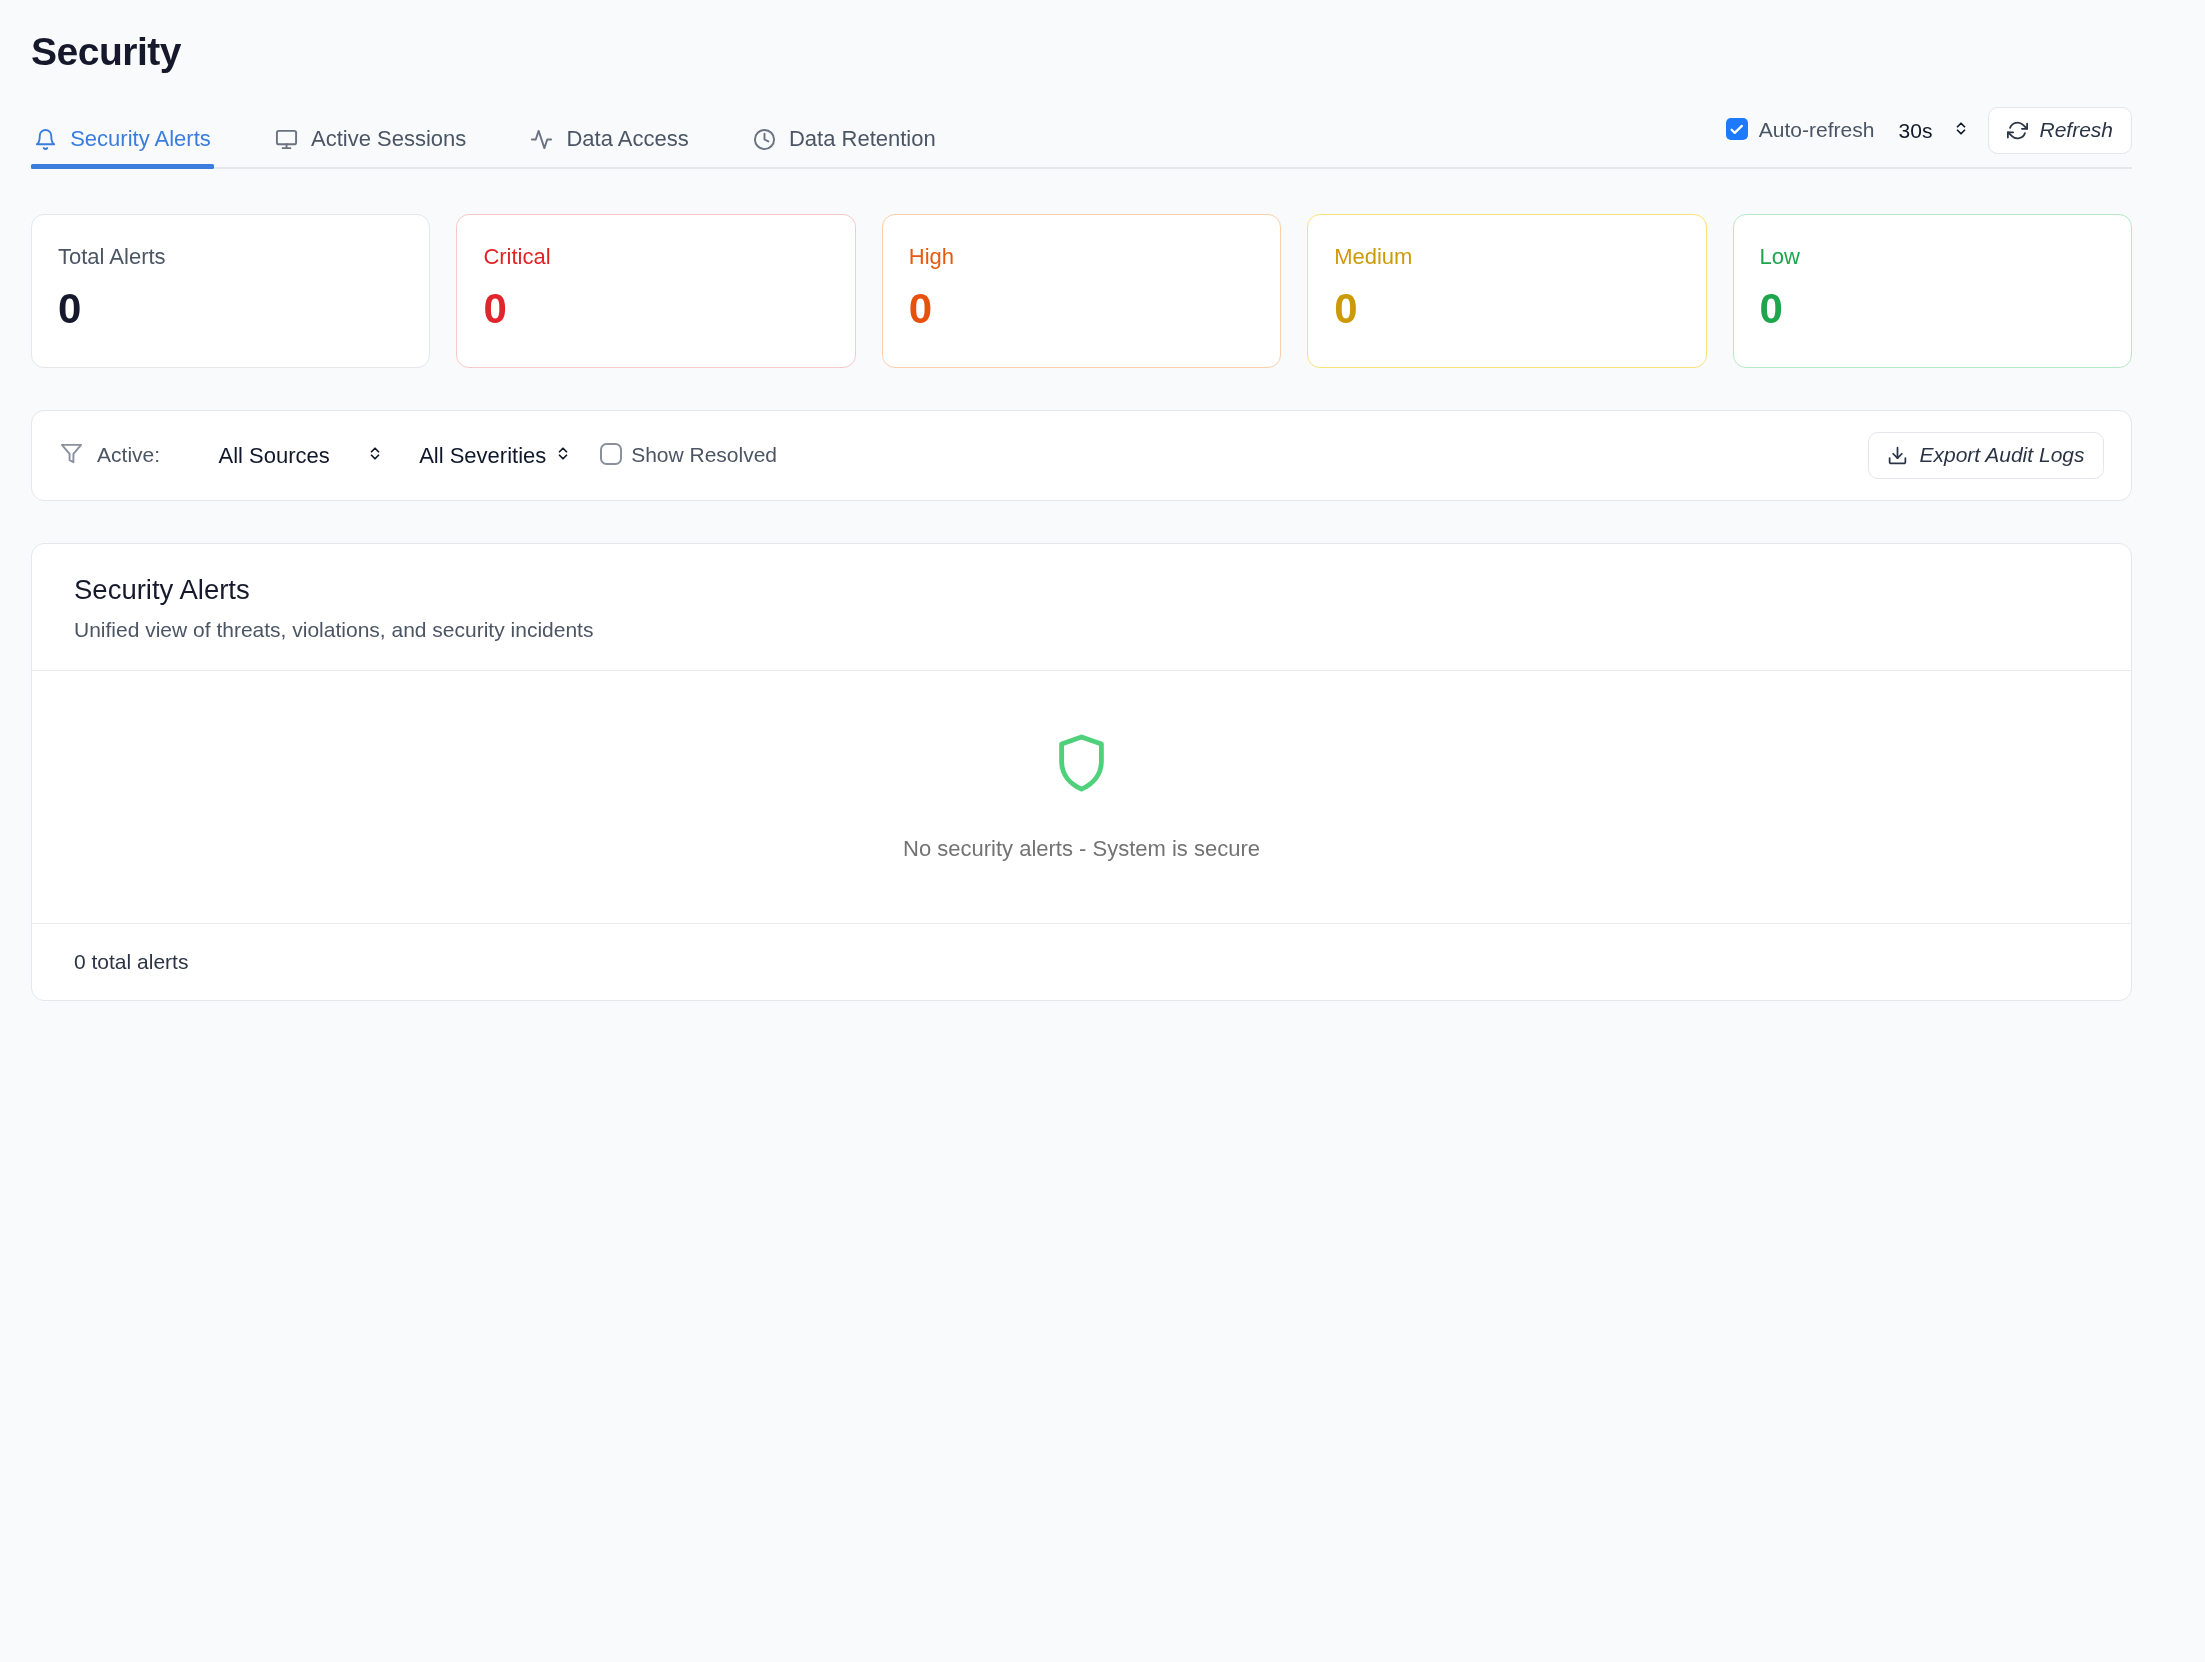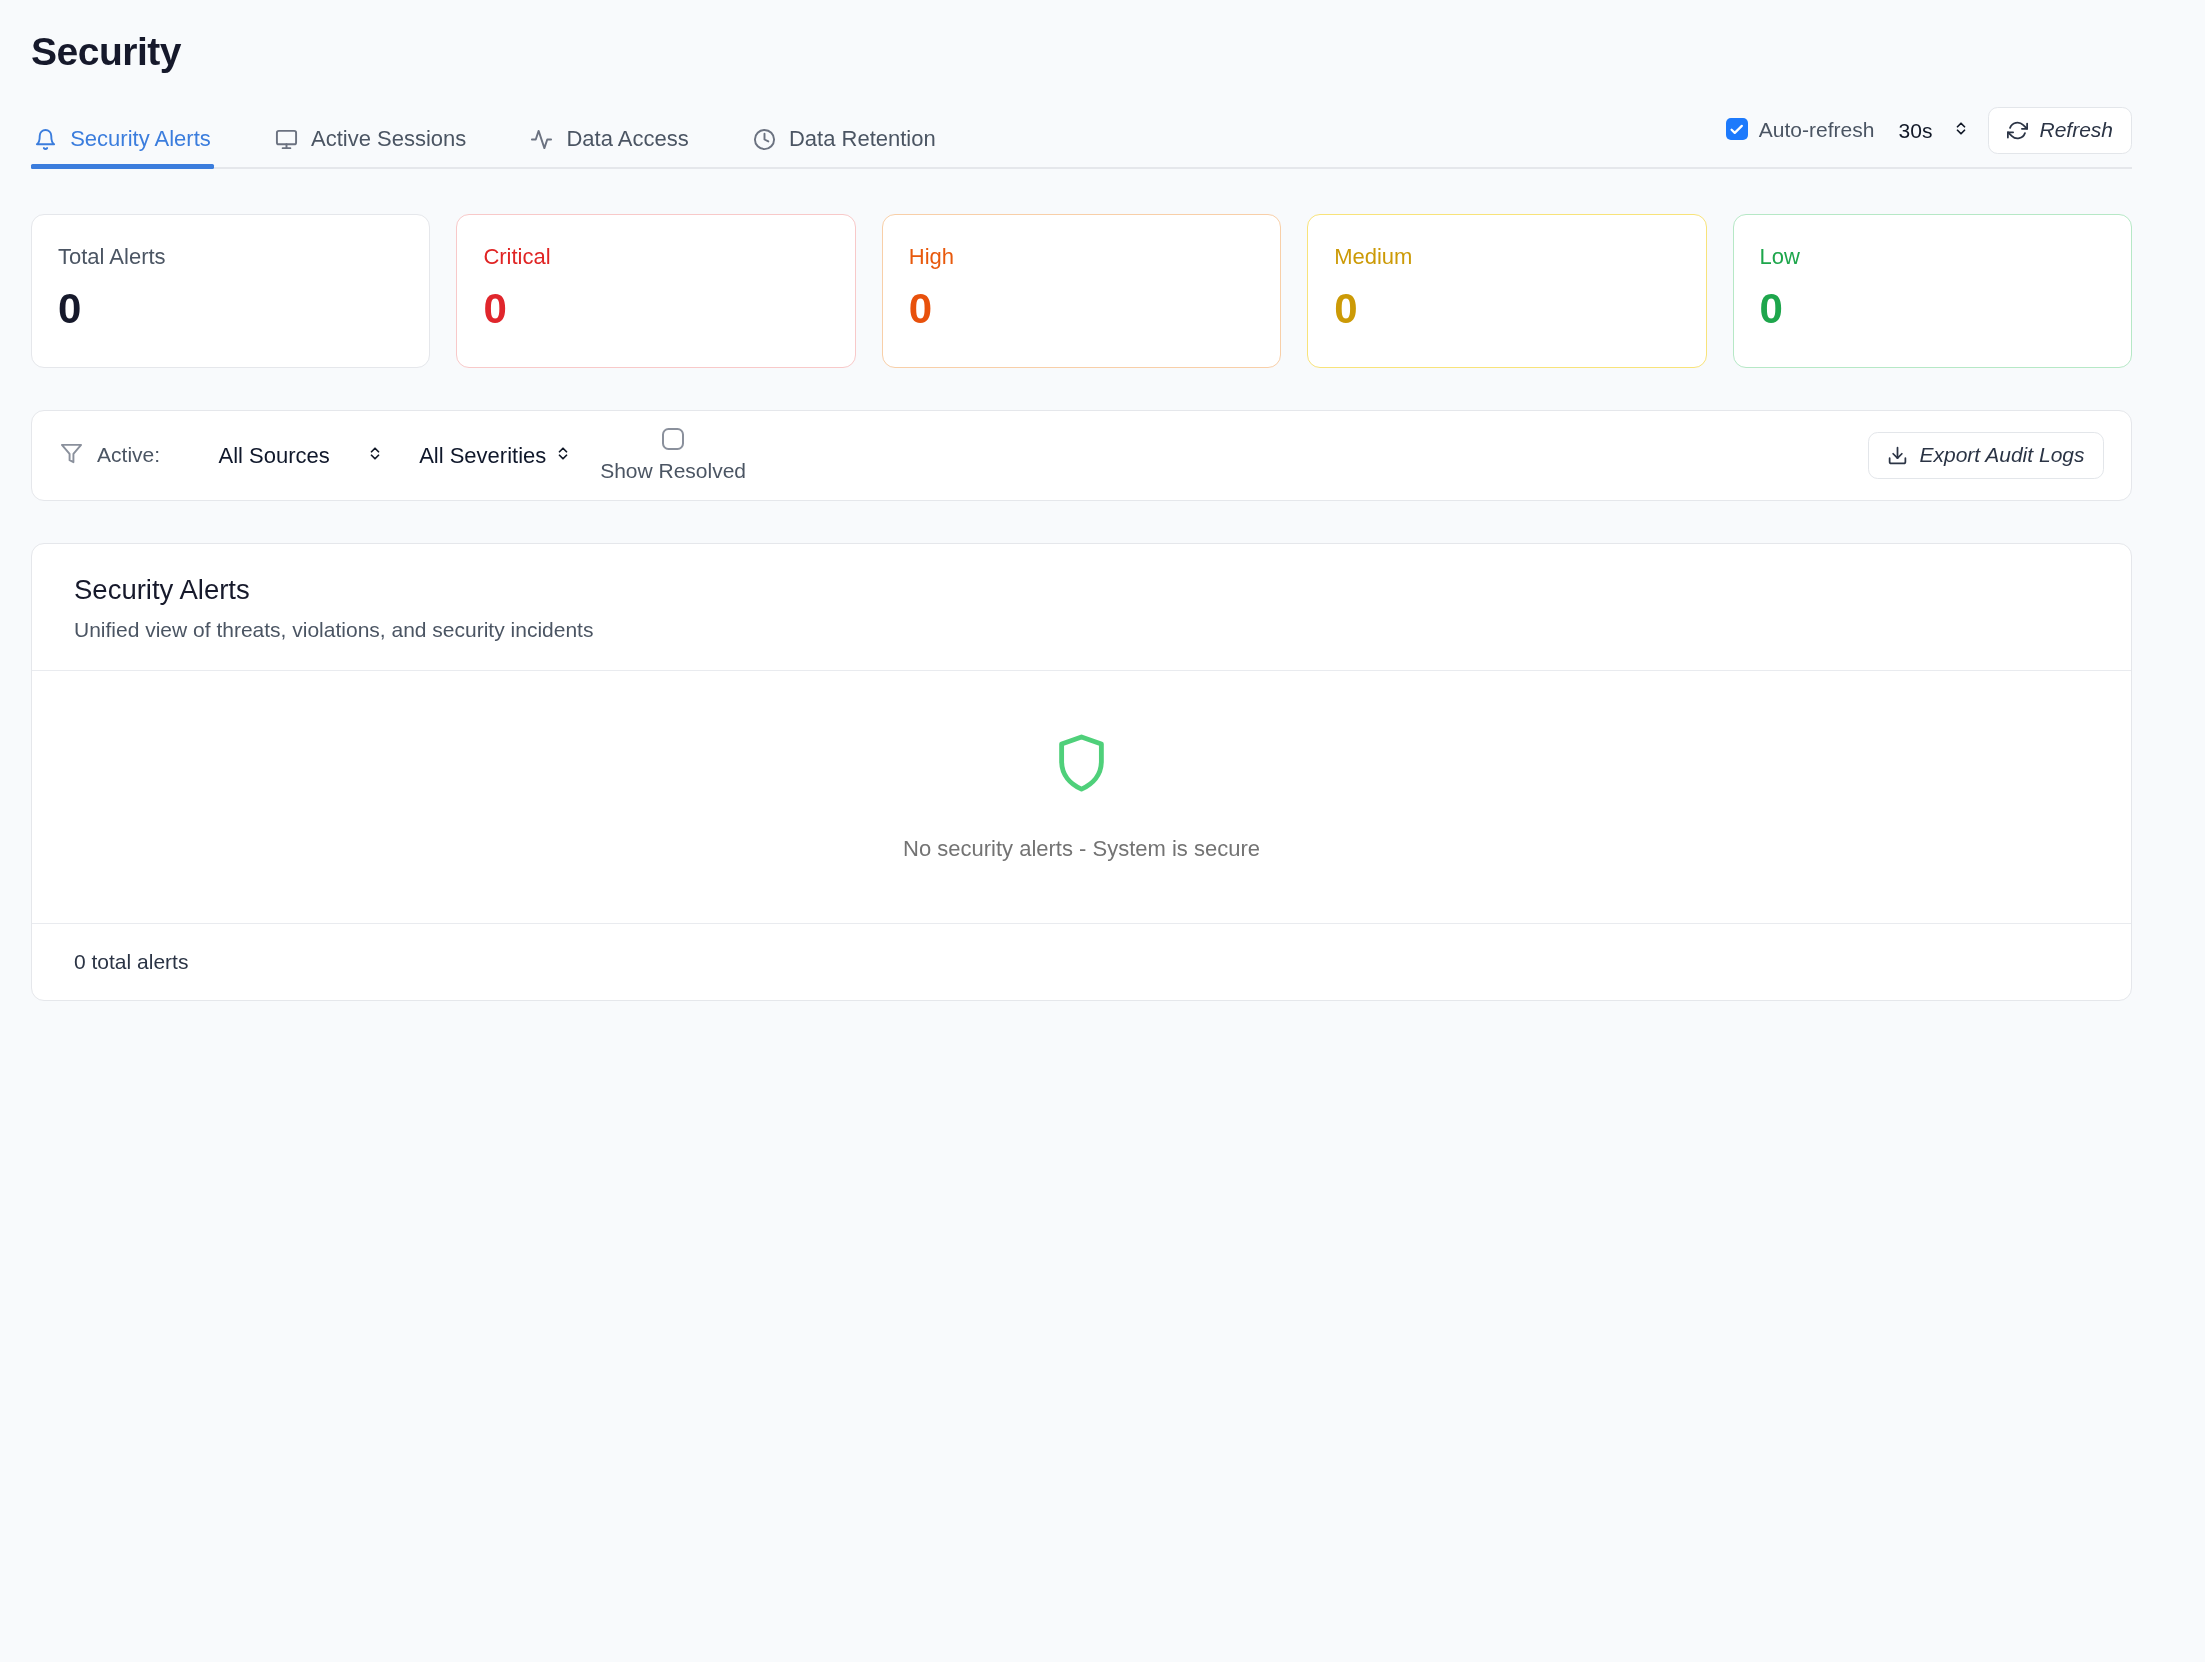--- a/index.html
+++ b/index.html
@@ -186,24 +186,22 @@
     appearance: none;
     padding: 3.2px 0;
   }
   .fselect-wrap { display: flex; align-items: center; gap: 8px; }
   .fselect-wrap.sources { margin-right: 36px; }
   .fselect-wrap.sources .fselect { width: 170px; text-align: center; }
   .fselect-wrap.severities { margin-right: 29px; }
 
   .show-resolved {
     display: flex;
-    align-items: center;
     gap: 9px;
     cursor: pointer;
-    flex-direction: column;
   }
   .cb-empty {
     width: 22px; height: 22px;
     border: 2.4px solid #8a909c;
     border-radius: 6.5px;
     background: #fff;
     flex: none;
   }
   .show-resolved-label { font-size: 21px; color: #4b5563; }
 

